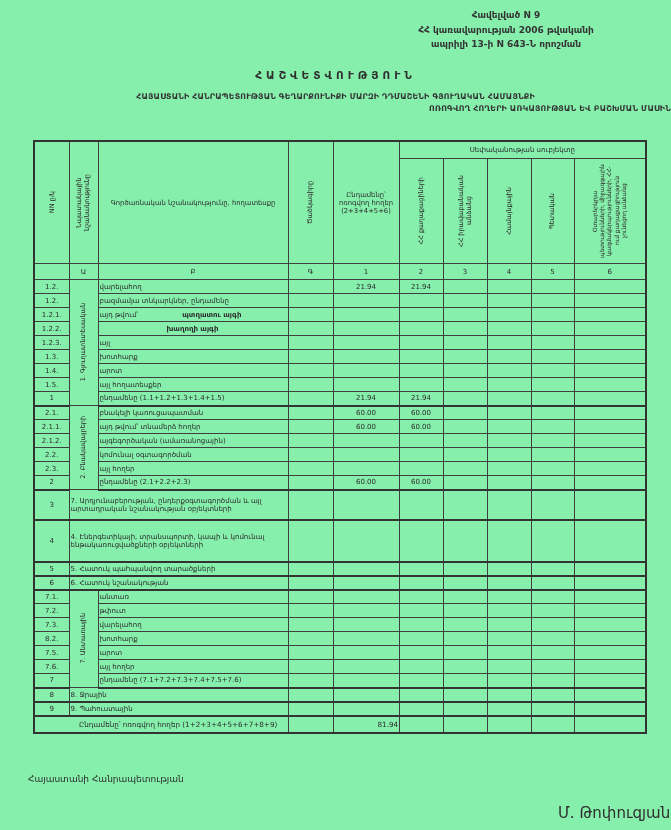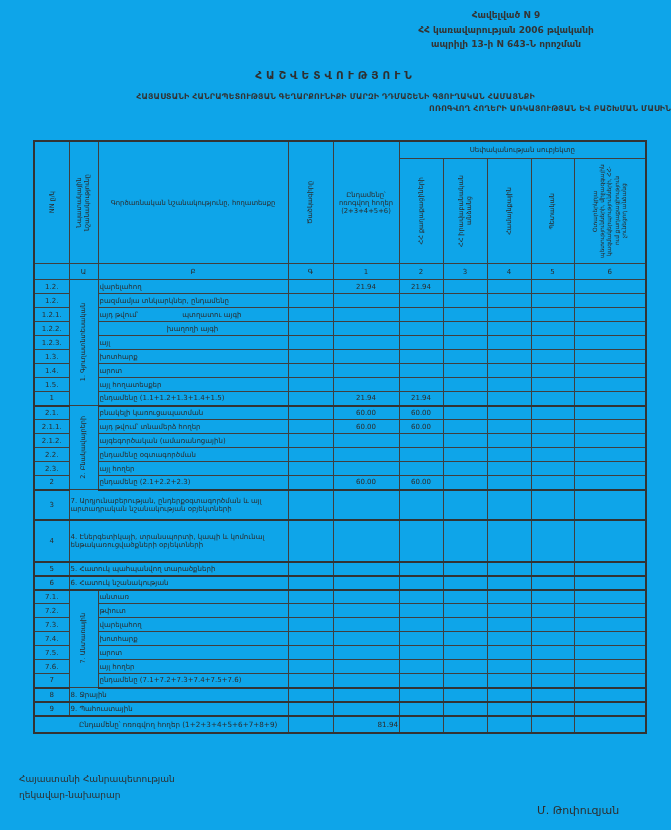--- a/index.html
+++ b/index.html
@@ -1,16 +1,16 @@
 <!DOCTYPE html>
 <html><head>
 <meta charset="utf-8">
 <style>
   html,body{margin:0;padding:0;background:#9a9a9a;}
-  .page{position:relative;width:671px;height:830px;background:#0ea5e9;
+  .page{position:relative;width:671px;height:830px;background:#86efac;
         font-family:"DejaVu Sans",sans-serif;color:#2b2b2b;overflow:hidden;}
   .appendix{position:absolute;top:8px;left:352px;width:308px;text-align:center;
             font-size:9px;font-weight:bold;line-height:14.5px;color:#343434;}
   .doc-title{position:absolute;top:69px;left:0;width:100%;text-align:center;
              font-size:10.5px;font-weight:bold;letter-spacing:4px;color:#2f2f2f;}
   .doc-sub1{position:absolute;top:92px;left:0;width:100%;text-align:center;
             font-size:7.8px;font-weight:bold;letter-spacing:.2px;color:#333;}
   .doc-sub2{position:absolute;top:104px;left:0;width:100%;text-align:right;
             font-size:7.8px;font-weight:bold;letter-spacing:.2px;color:#333;}
   table.report{position:absolute;left:33px;top:140px;width:612px;border-collapse:collapse;
@@ -23,28 +23,28 @@
   .hdr-tall{height:104px;}
   .vtext{writing-mode:vertical-rl;transform:rotate(180deg);margin:0 auto;
          font-size:6.5px;line-height:1.25;max-height:98px;text-align:center;}
   .vtext.small{font-size:5.8px;max-height:96px;}
   .vtext.grp{max-height:120px;font-size:6.5px;}
   .letters td{height:15px;text-align:center;border-bottom:2px solid #333;}
   tbody tr{height:14px;}
   td.num{text-align:center;font-size:6.8px;}
   td.lbl{text-align:left;padding-left:3px;margin-top:8px;}
   td.lbl .flex{display:flex;gap:25px;}
-  td.lbl .l2{margin:0 auto;padding-right:26px;}
+  td.lbl .l2{margin:0 auto;padding-right:26px;font-weight:bold;}
   td.val{text-align:center;}
   tr.sec-end td{border-bottom:2px solid #333;}
   tr.grand-row{height:17px;}
   tr.grand-row td{border-top:2px solid #333;border-bottom:2px solid #333;font-size:7.2px;padding-left:44px;}
   td.grand-lbl{padding-left:14px;text-align:left;}
-  .footer-left{position:absolute;left:19px;top:772px;font-size:9px;line-height:15.5px;color:#2e2e2e;}
-  .footer-right{position:absolute;left:537px;top:804px;font-size:11px;color:#2e2e2e;}
+  .footer-left{position:absolute;left:28px;top:772px;font-size:9px;line-height:15.5px;color:#2e2e2e;}
+  .footer-right{position:absolute;left:558px;top:804px;font-size:15px;color:#2e2e2e;}
 </style>
 </head>
 <body>
 
 <div class="page">
 
   <div class="appendix">
     <div>Հավելված N 9</div>
     <div>ՀՀ կառավարության 2006 թվականի</div>
     <div>ապրիլի 13-ի N 643-Ն որոշման</div>
@@ -260,21 +260,21 @@
           <td class="val"></td>
           <td class="val"></td>
           <td class="val"></td>
           <td class="val"></td>
           <td class="val"></td>
           <td class="val"></td>
           <td class="val"></td>
         </tr>
         <tr>
           <td class="num">2.2.</td>
-          <td class="lbl">ընդամենը օգտագործման</td>
+          <td class="lbl">կոմունալ օգտագործման</td>
           <td class="val"></td>
           <td class="val"></td>
           <td class="val"></td>
           <td class="val"></td>
           <td class="val"></td>
           <td class="val"></td>
           <td class="val"></td>
         </tr>
         <tr>
           <td class="num">2.3.</td>
@@ -372,21 +372,21 @@
           <td class="lbl">վարելահող</td>
           <td class="val"></td>
           <td class="val"></td>
           <td class="val"></td>
           <td class="val"></td>
           <td class="val"></td>
           <td class="val"></td>
           <td class="val"></td>
         </tr>
         <tr>
-          <td class="num">7.4.</td>
+          <td class="num">8.2.</td>
           <td class="lbl">խոտհարք</td>
           <td class="val"></td>
           <td class="val"></td>
           <td class="val"></td>
           <td class="val"></td>
           <td class="val"></td>
           <td class="val"></td>
           <td class="val"></td>
         </tr>
         <tr>
@@ -452,17 +452,16 @@
           <td class="val"></td>
           <td class="val"></td>
           <td class="val"></td>
           <td class="val"></td>
         </tr>
       </tbody>
   </table>
 
   <div class="footer-left">
     <div>Հայաստանի Հանրապետության</div>
-    <div>ղեկավար-նախարար</div>
   </div>
   <div class="footer-right">Մ. Թոփուզյան</div>
 
 </div>
 
 </body></html>

